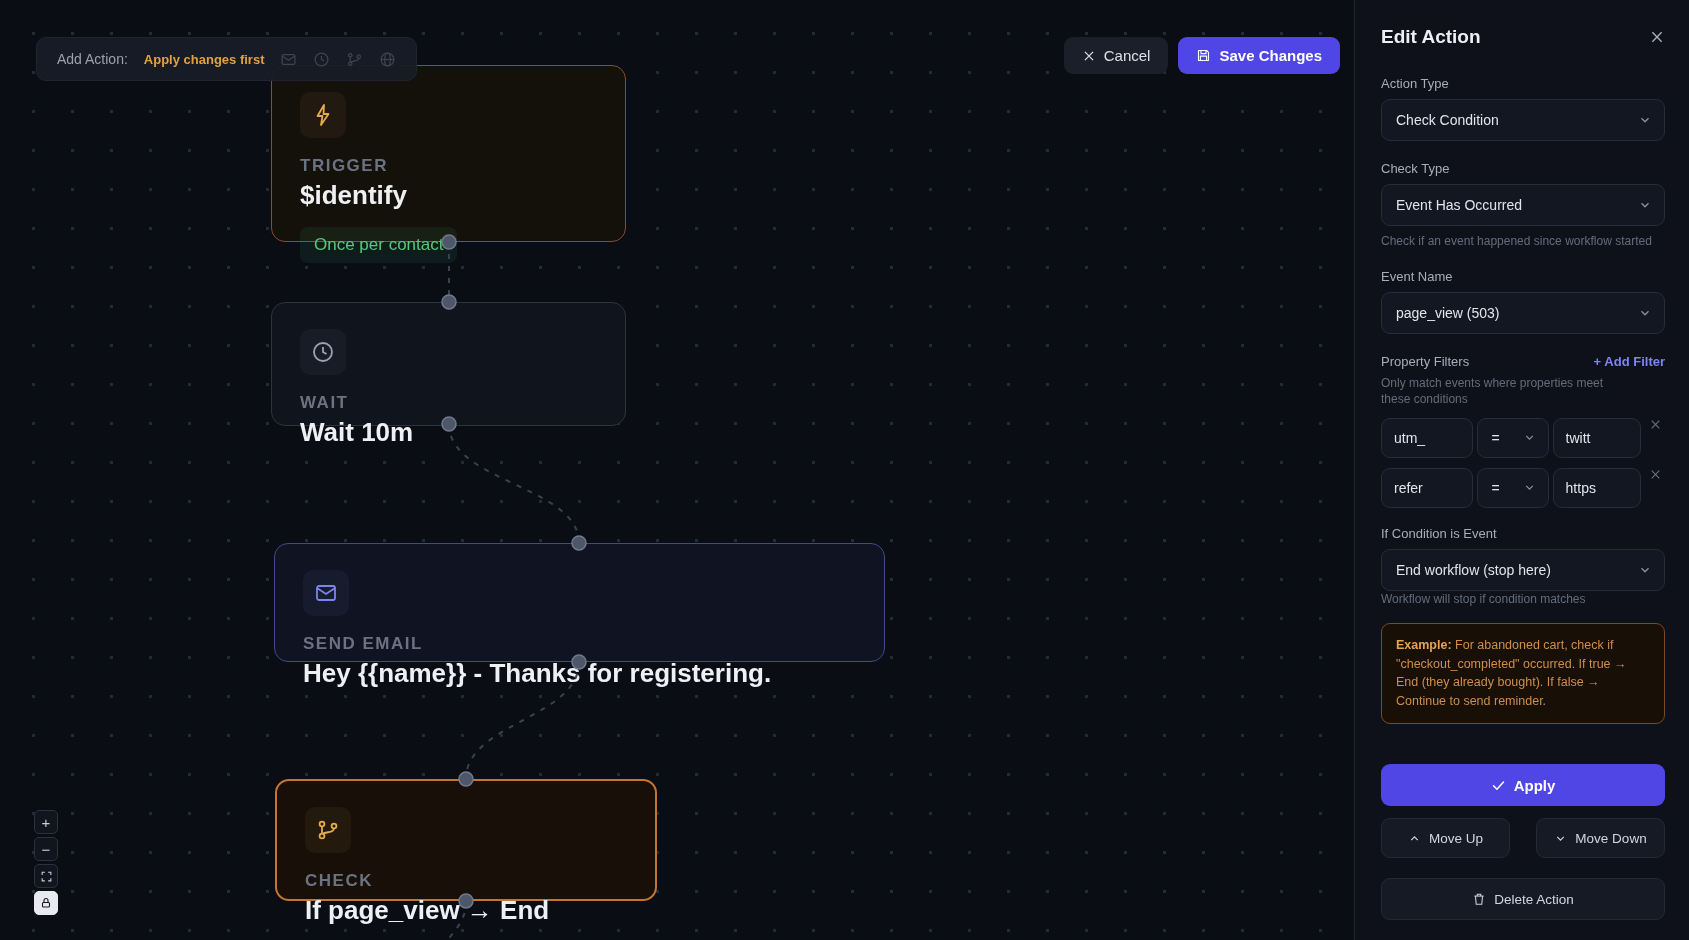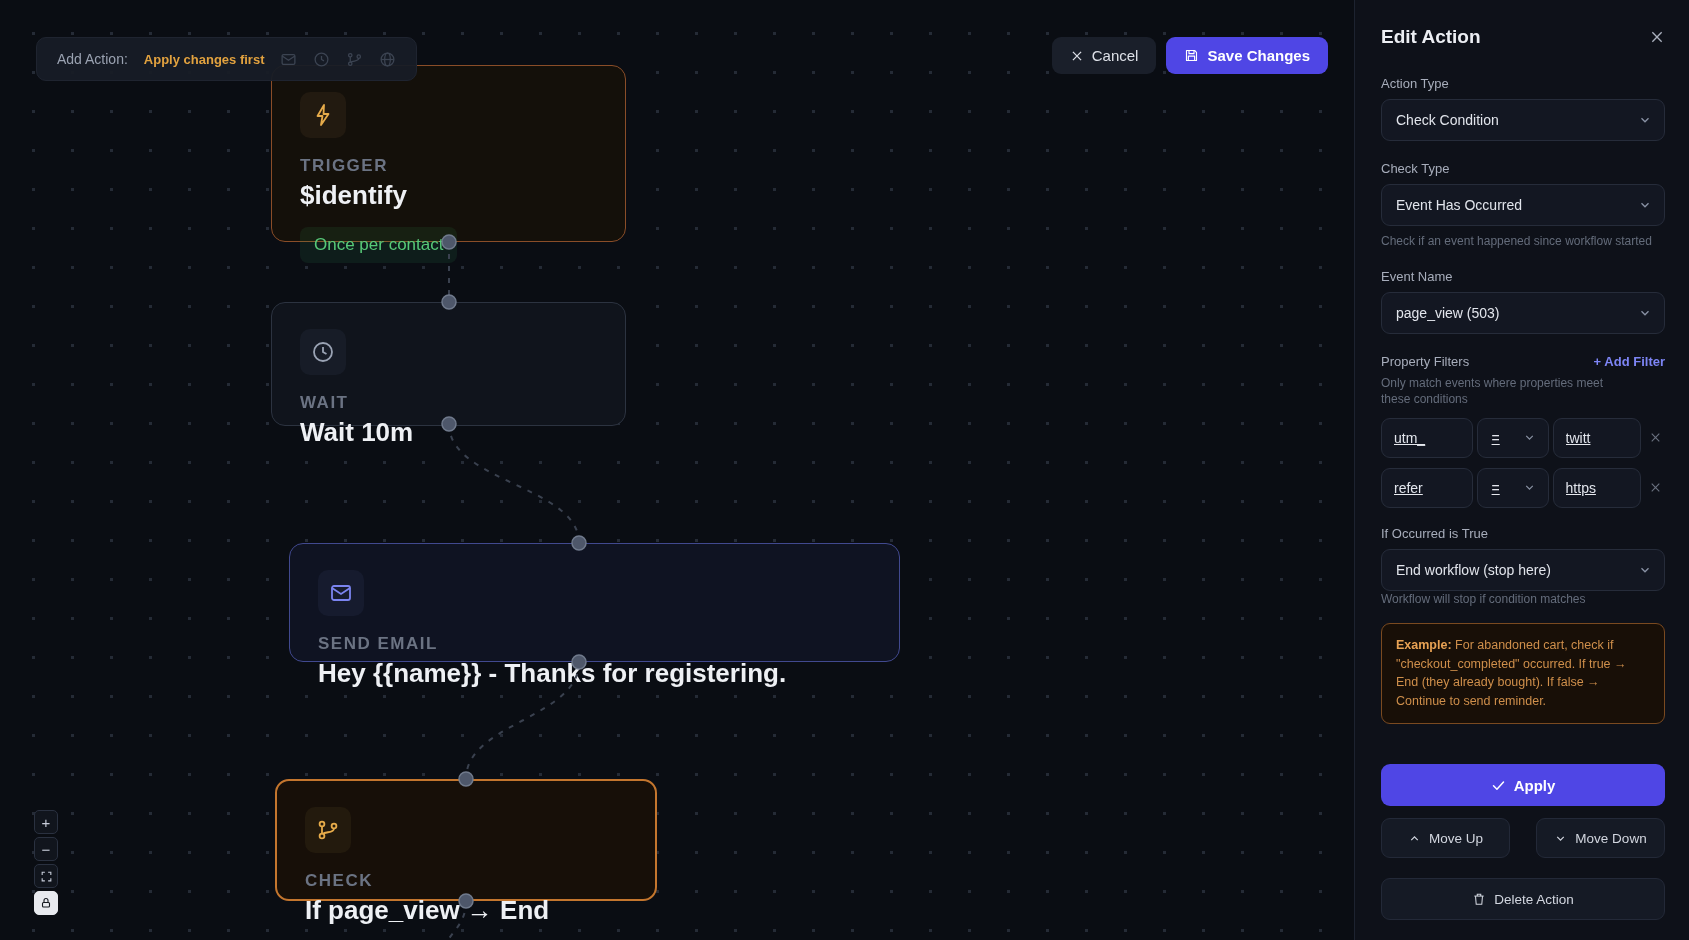--- a/index.html
+++ b/index.html
@@ -16,36 +16,36 @@
   .node { position:absolute; z-index:2; border-radius:14px; border:1.5px solid #2c3340;
     background:#10141c; padding:26px 28px; cursor:pointer; }
   .node-head { display:flex; align-items:flex-start; gap:18px;flex-direction:column; }
   .node-icon { width:46px; height:46px; border-radius:10px; display:flex;
     align-items:center; justify-content:center; flex:0 0 auto; background:#171c27; }
   .node-type { font-size:17px; font-weight:700; letter-spacing:1.5px; color:#6b7383; }
   .node-title { font-size:26px; font-weight:700; color:#eef0f4; margin-top:4px; white-space:nowrap; }
   .node-trigger { background:#14100a; border-color:#8a4d28; }
   .node-trigger .node-icon { background:#221a10; }
   .node-wait { background:#10141c; border-color:#2c3340; }
-  .node-email { background:#0f1322; border-color:#41498f;margin-left:15px; }
+  .node-email { background:#0f1322; border-color:#41498f; }
   .node-email .node-icon { background:#161b2e; }
   .node-check { background:#170f08; border:2px solid #c4762e; }
   .node-check .node-icon { background:#231a0d; }
   .node-badge { display:inline-block; margin-top:16px; padding:8px 14px; border-radius:8px;
     background:rgba(60,180,100,0.10); color:#57c978; font-size:17px; font-weight:500; }
 
   
   .add-bar { position:absolute; z-index:5; left:36px; top:37px; height:44px;
     display:flex; align-items:center; gap:16px; padding:0 20px; border-radius:10px;
     background:rgba(23,28,38,0.95); border:1px solid #1f2430; }
   .add-bar-label { font-size:14px; color:#9aa2b1; }
   .add-bar-warning { font-size:13px; color:#e2a23f; font-weight:600; }
   .bar-icon { display:flex; align-items:center; color:#3c4452; background:none; border:none; cursor:pointer; }
 
-  .top-actions { position:absolute; z-index:5; top:37px; right:26px; display:flex; gap:10px; }
+  .top-actions { position:absolute; z-index:5; top:37px; right:14px; display:flex; gap:10px; }
   .btn { display:flex; align-items:center; gap:8px; border:none; cursor:pointer;
     border-radius:9px; font-size:15px; font-family:inherit; }
   .btn-cancel { background:#1a1f2a; color:#dde0e7; padding:10px 18px; }
   .btn-save { background:#4f46e5; color:#ffffff; padding:10px 18px; font-weight:600; }
 
   
   .zoom-controls { position:absolute; z-index:5; left:34px; top:810px; display:flex;
     flex-direction:column; gap:3px; }
   .zoom-btn { width:24px; height:24px; display:flex; align-items:center; justify-content:center;
     background:#11151d; border:1px solid #2a3140; border-radius:5px; color:#c9cedb;
@@ -60,21 +60,21 @@
   .panel-close { background:none; border:none; color:#aab0bd; cursor:pointer; display:flex; }
   .field-label { font-size:13px; color:#a7adbb; margin-bottom:8px; }
   .select { height:42px; background:#131722; border:1px solid #262c3a; border-radius:9px;
     display:flex; align-items:center; justify-content:space-between; padding:0 12px 0 14px;
     font-size:14px; color:#e2e5ec; cursor:pointer; }
   .help-text { font-size:12px; color:#646c7b; line-height:1.35; }
   .mb-sec { margin-bottom:20px; }
   .filters-head { display:flex; align-items:center; justify-content:space-between; margin-bottom:6px; }
   .add-filter { background:none; border:none; color:#7d85f5; font-size:13px; font-weight:600; cursor:pointer; font-family:inherit; }
   .filters-help { margin-bottom:10px; max-width:250px; }
-  .filter-row { display:flex; align-items:center; gap:4px; margin-bottom:10px;text-decoration:underline; }
+  .filter-row { display:flex; align-items:flex-start; gap:4px; margin-bottom:10px; }
   .filter-input { height:40px; min-width:0; background:#131722; border:1px solid #262c3a;
     border-radius:9px; color:#e2e5ec; font-size:14px; padding:0 12px; font-family:inherit; }
   .fi-key { flex:1.05; }
   .fi-val { flex:1; }
   .filter-op { width:72px; height:40px; flex:0 0 auto; }
   .filter-remove { background:none; border:none; color:#6b7280; cursor:pointer; font-size:14px;
     width:20px; flex:0 0 auto; display:flex; align-items:center; justify-content:center; }
   .example-box { border:1px solid #7a4a20; background:#180f07; border-radius:9px;
     padding:12px 14px; font-size:12.5px; line-height:1.5; color:#cf8f4b; }
   .example-box b { color:#e8a254; }
@@ -314,21 +314,21 @@
           </svg>
       </div>
       <input class="filter-input fi-val" value="https" style="">
       <button class="filter-remove">
         <svg width="13" height="13" viewBox="0 0 24 24" fill="none" stroke="currentColor" stroke-width="2">
             <path d="M5 5l14 14M19 5L5 19"></path>
           </svg>
       </button>
     </div>
 
-    <div class="field-label">If Occurred is True</div>
+    <div class="field-label">If Condition is Event</div>
     <div class="select">
       <span>End workflow (stop here)</span>
       <svg width="14" height="14" viewBox="0 0 24 24" fill="none" stroke="#8a93a5" stroke-width="2.2">
           <path d="M6 9l6 6 6-6"></path>
         </svg>
     </div>
     <div class="help-text" style="margin-bottom:16px">Workflow will stop if condition matches</div>
 
     <div class="example-box">
       <b>Example:</b>

